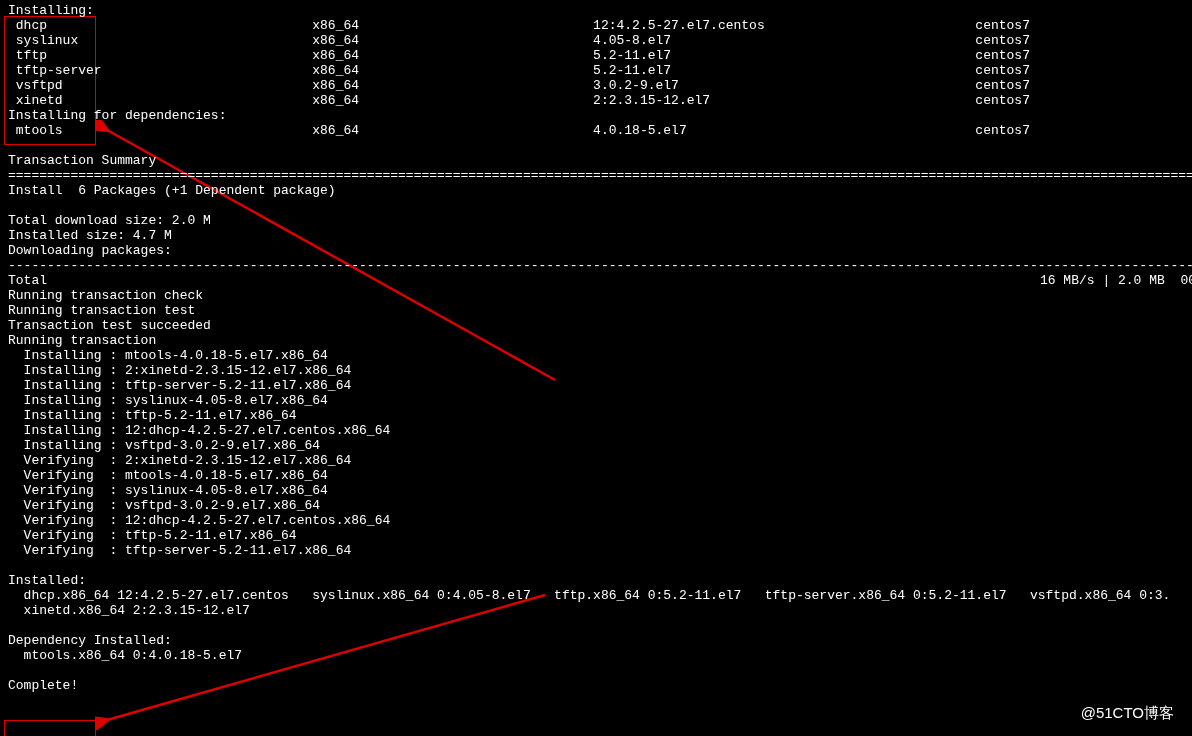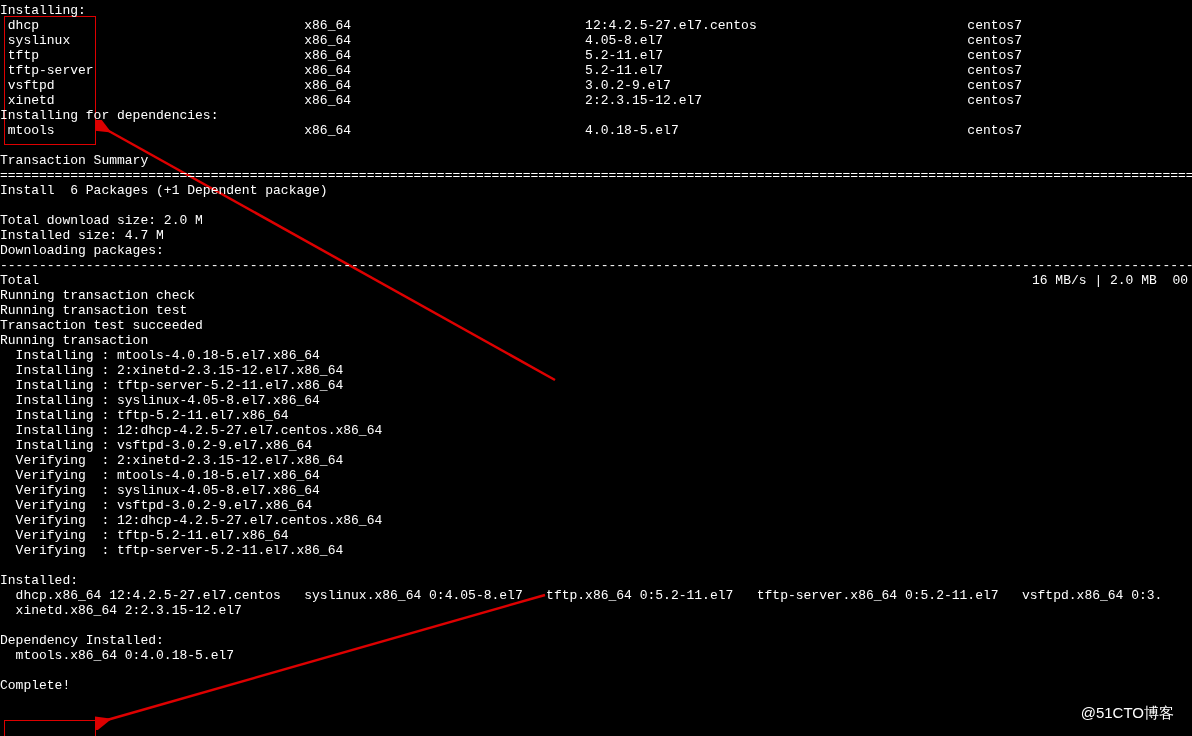--- a/index.html
+++ b/index.html
@@ -1,17 +1,17 @@
 <!DOCTYPE html>
 <html><head>
 <meta charset="utf-8">
 <style>
   html,body{margin:0;padding:0;background:#000;color:#fff;font-family:"Courier New",monospace;font-size:13px;line-height:15px;}
   #term{position:relative;width:1192px;height:736px;overflow:hidden;white-space:pre;}
-  .ln{position:absolute;left:0;}
+  .ln{position:absolute;left:8px;}
   .box{position:absolute;border:1px solid #d00;pointer-events:none;}
   
   svg.arrow{position:absolute;pointer-events:none;}
   #watermark{position:absolute;right:18px;bottom:16px;color:#fff;font-family:Arial,sans-serif;font-size:15px;}
 </style>
 </head>
 <body>
 <div id="term">
 
 

